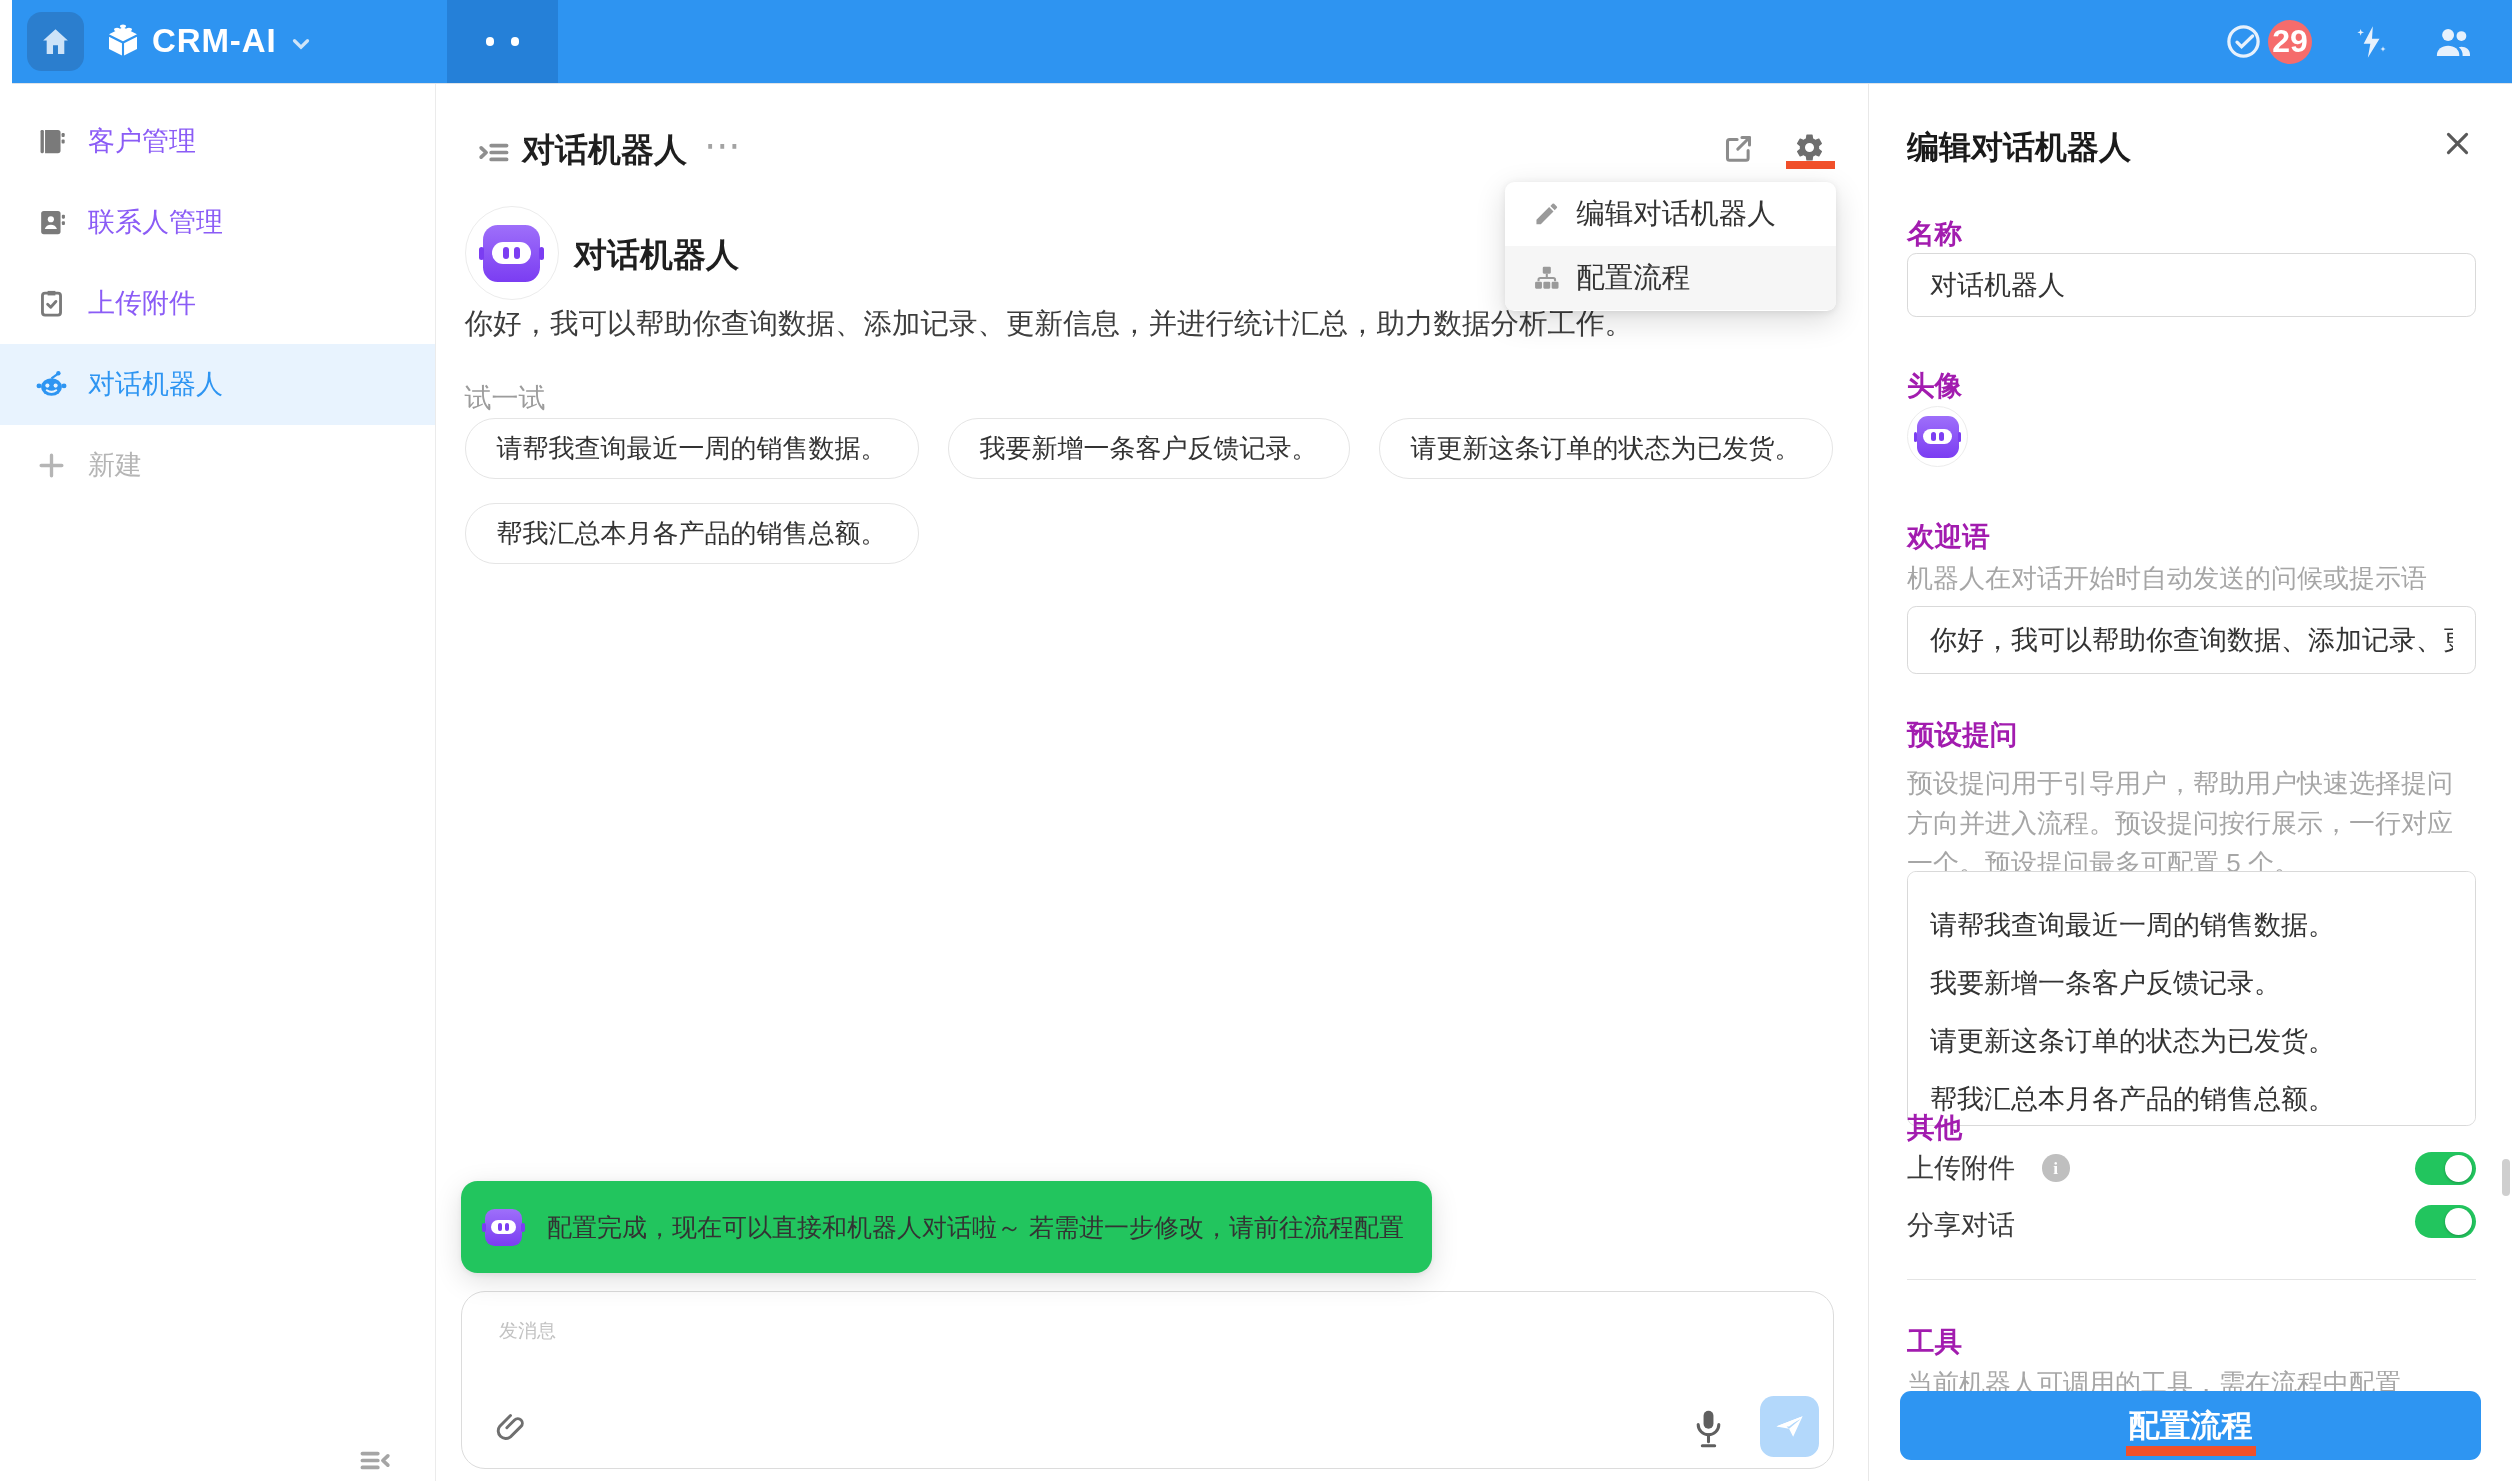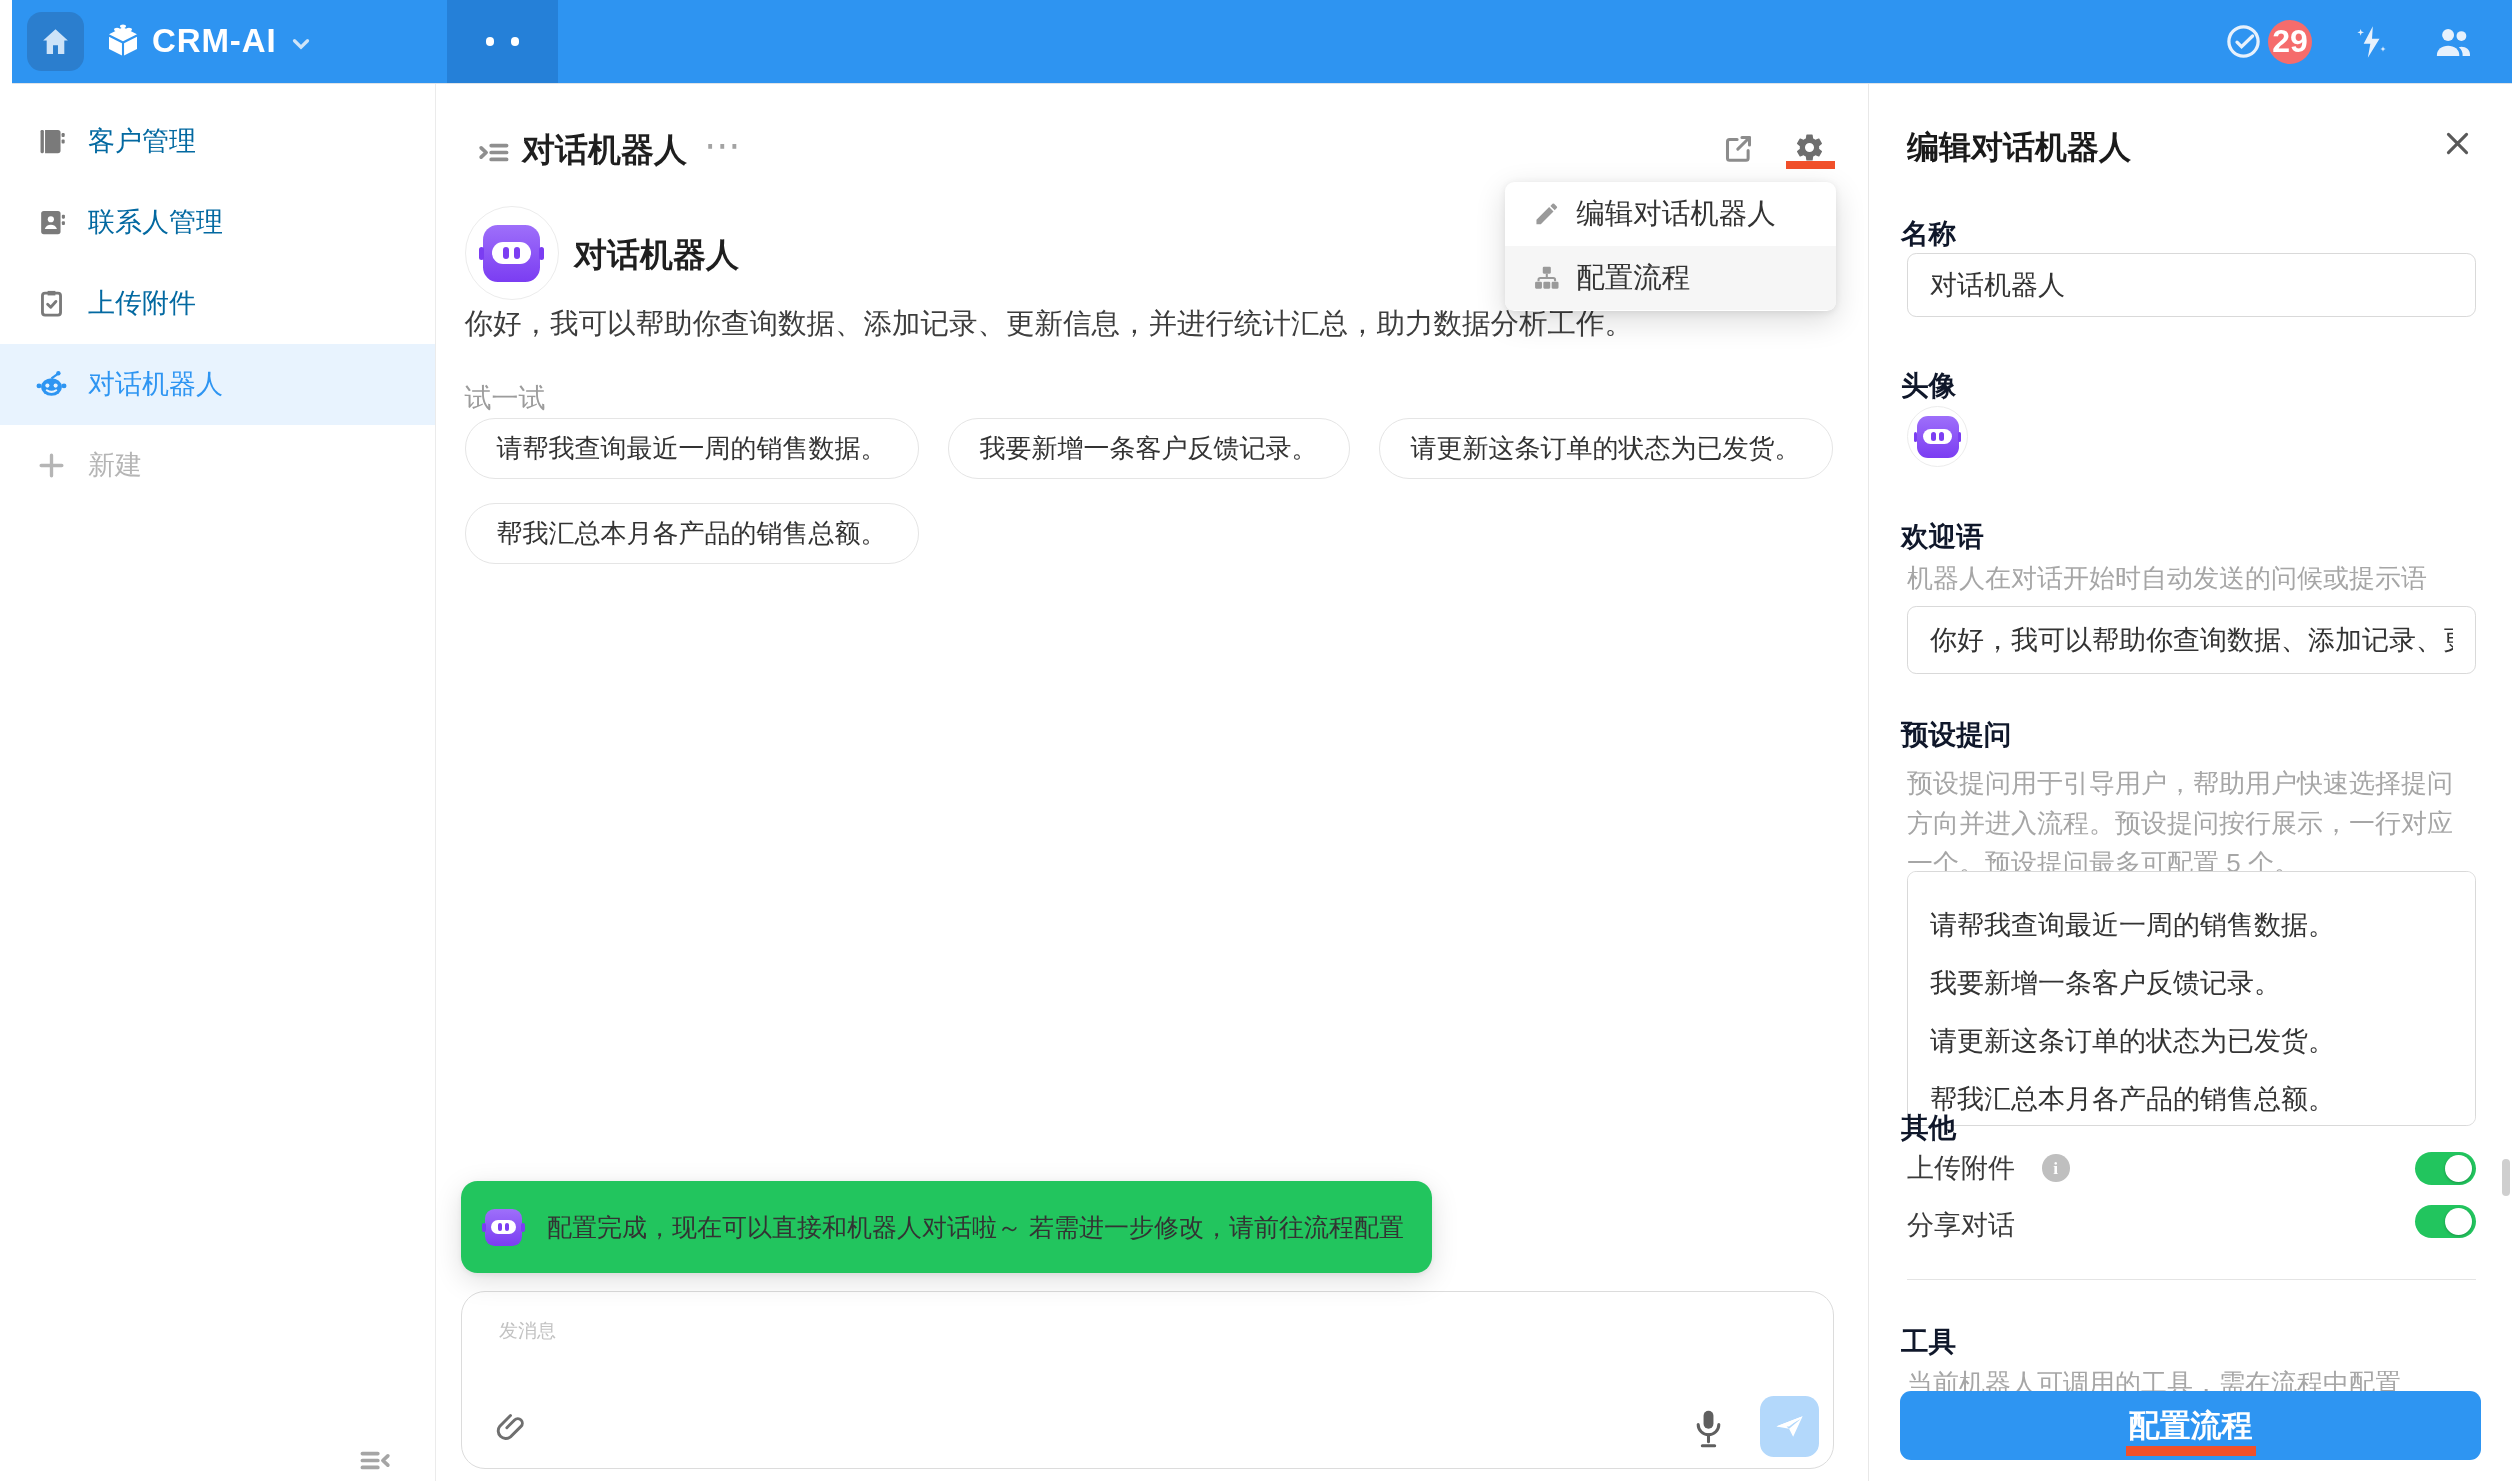--- a/index.html
+++ b/index.html
@@ -15,21 +15,21 @@
   .more-tab{position:absolute;left:435px;top:0;width:111px;height:83px;background:#2580D8;display:flex;align-items:center;justify-content:center;gap:16.5px;cursor:pointer;}
   .more-tab .dot{width:8.3px;height:8.3px;border-radius:50%;background:#fff;}
   .topbar-right{position:absolute;right:50px;top:0;height:83px;display:flex;align-items:center;gap:40px;}
   .check-group{display:flex;align-items:center;gap:4.6px;cursor:pointer;}
   .badge{min-width:44px;height:44px;border-radius:22px;background:#F56C6C;color:#fff;font-size:32px;font-weight:bold;display:flex;align-items:center;justify-content:center;}
   .tb-icon{cursor:pointer;display:flex;align-items:center;}
 
   
   .sidebar{position:absolute;top:84px;left:0;width:435px;bottom:0;background:#fff;border-right:0.9px solid #EBEBEB;z-index:5;}
   .side-list{margin-top:16.5px;}
-  .side-item{height:81px;display:flex;align-items:center;cursor:pointer;color:#0369a1;}
+  .side-item{height:81px;display:flex;align-items:center;cursor:pointer;color:#8b5cf6;}
   .side-item .ic{margin-left:35px;width:33px;display:flex;justify-content:center;color:#7A7A7A;}
   .side-item .lbl{margin-left:20px;font-size:27px;}
   .side-item.active{background:#E8F3FE;color:#2E95F2;}
   .side-item.active .ic{color:#2E95F2;}
   .side-item.muted{color:#B5B5B5;}
   .side-item.muted .ic{color:#B5B5B5;}
   .side-collapse{position:absolute;left:357px;top:1358px;cursor:pointer;color:#A5A5A5;}
 
   
   .main{position:absolute;top:84px;left:436px;width:1433px;bottom:0;background:#fff;}
@@ -73,21 +73,21 @@
   .chat-input textarea{position:absolute;left:35px;top:24px;right:35px;height:83px;border:none;outline:none;resize:none;font-size:19px;font-family:"Liberation Sans","DejaVu Sans",sans-serif;color:#333;background:transparent;}
   .chat-input textarea::placeholder{color:#C2C2C2;}
   .clip-btn{position:absolute;left:31px;bottom:24px;cursor:pointer;color:#6F6F6F;}
   .mic-btn{position:absolute;right:108px;bottom:16.5px;cursor:pointer;color:#5F5F5F;}
   .send-btn{position:absolute;right:13.8px;bottom:11px;width:59px;height:61px;border-radius:13.8px;background:#B3D8FB;display:flex;align-items:center;justify-content:center;cursor:pointer;}
 
   
   .panel{position:absolute;top:84px;left:1868px;width:644px;bottom:0;background:#fff;border-left:0.9px solid #E8E8E8;box-sizing:border-box;z-index:10;}
   .panel-title{position:absolute;left:38px;top:42px;font-size:32px;font-weight:bold;color:#1A1A1A;}
   .panel-close{position:absolute;right:39px;top:44px;cursor:pointer;color:#595959;}
-  .p-label{position:absolute;left:32px;font-size:27.6px;font-weight:bold;color:#0f172a;}
+  .p-label{position:absolute;left:38px;font-size:27.6px;font-weight:bold;color:#a21caf;}
   .p-hint{position:absolute;left:38px;right:36px;font-size:26px;color:#A6A6A6;line-height:40px;}
   .p-input{position:absolute;left:38px;right:36px;height:64px;border:0.9px solid #D9D9D9;border-radius:9.2px;font-size:27px;color:#333;padding:0 22px;box-sizing:border-box;outline:none;font-family:"Liberation Sans","DejaVu Sans",sans-serif;background:#fff;}
   .p-textarea{position:absolute;left:38px;right:36px;top:787px;height:255px;border:0.9px solid #D9D9D9;border-radius:9.2px;font-size:27px;color:#333;padding:24px 22px;box-sizing:border-box;outline:none;resize:none;line-height:58px;font-family:"Liberation Sans","DejaVu Sans",sans-serif;background:#fff;}
   .panel-avatar{position:absolute;left:38px;top:322px;width:59px;height:59px;}
   .toggle-row-label{position:absolute;left:38px;font-size:27px;color:#3A3A3A;display:flex;align-items:center;gap:27px;}
   .toggle{position:absolute;right:36px;width:61px;height:33px;border-radius:16.5px;background:#22C55E;cursor:pointer;}
   .toggle::after{content:"";position:absolute;right:3.7px;top:2.8px;width:27.6px;height:27.6px;border-radius:50%;background:#fff;box-shadow:0 0.9px 2.8px rgba(0,0,0,.25);}
   .info-dot{width:27.6px;height:27.6px;border-radius:50%;background:#BFBFBF;color:#fff;display:flex;align-items:center;justify-content:center;font-size:17.5px;font-weight:bold;cursor:pointer;font-family:"Liberation Serif",serif;}
   .divider{position:absolute;left:38px;right:36px;top:1195px;height:0.9px;background:#E4E4E4;}
   .cta{position:absolute;left:31px;right:31px;top:1307px;height:69px;border-radius:11px;background:#2E95F2;color:#fff;font-size:31px;font-weight:bold;display:flex;align-items:center;justify-content:center;cursor:pointer;}

